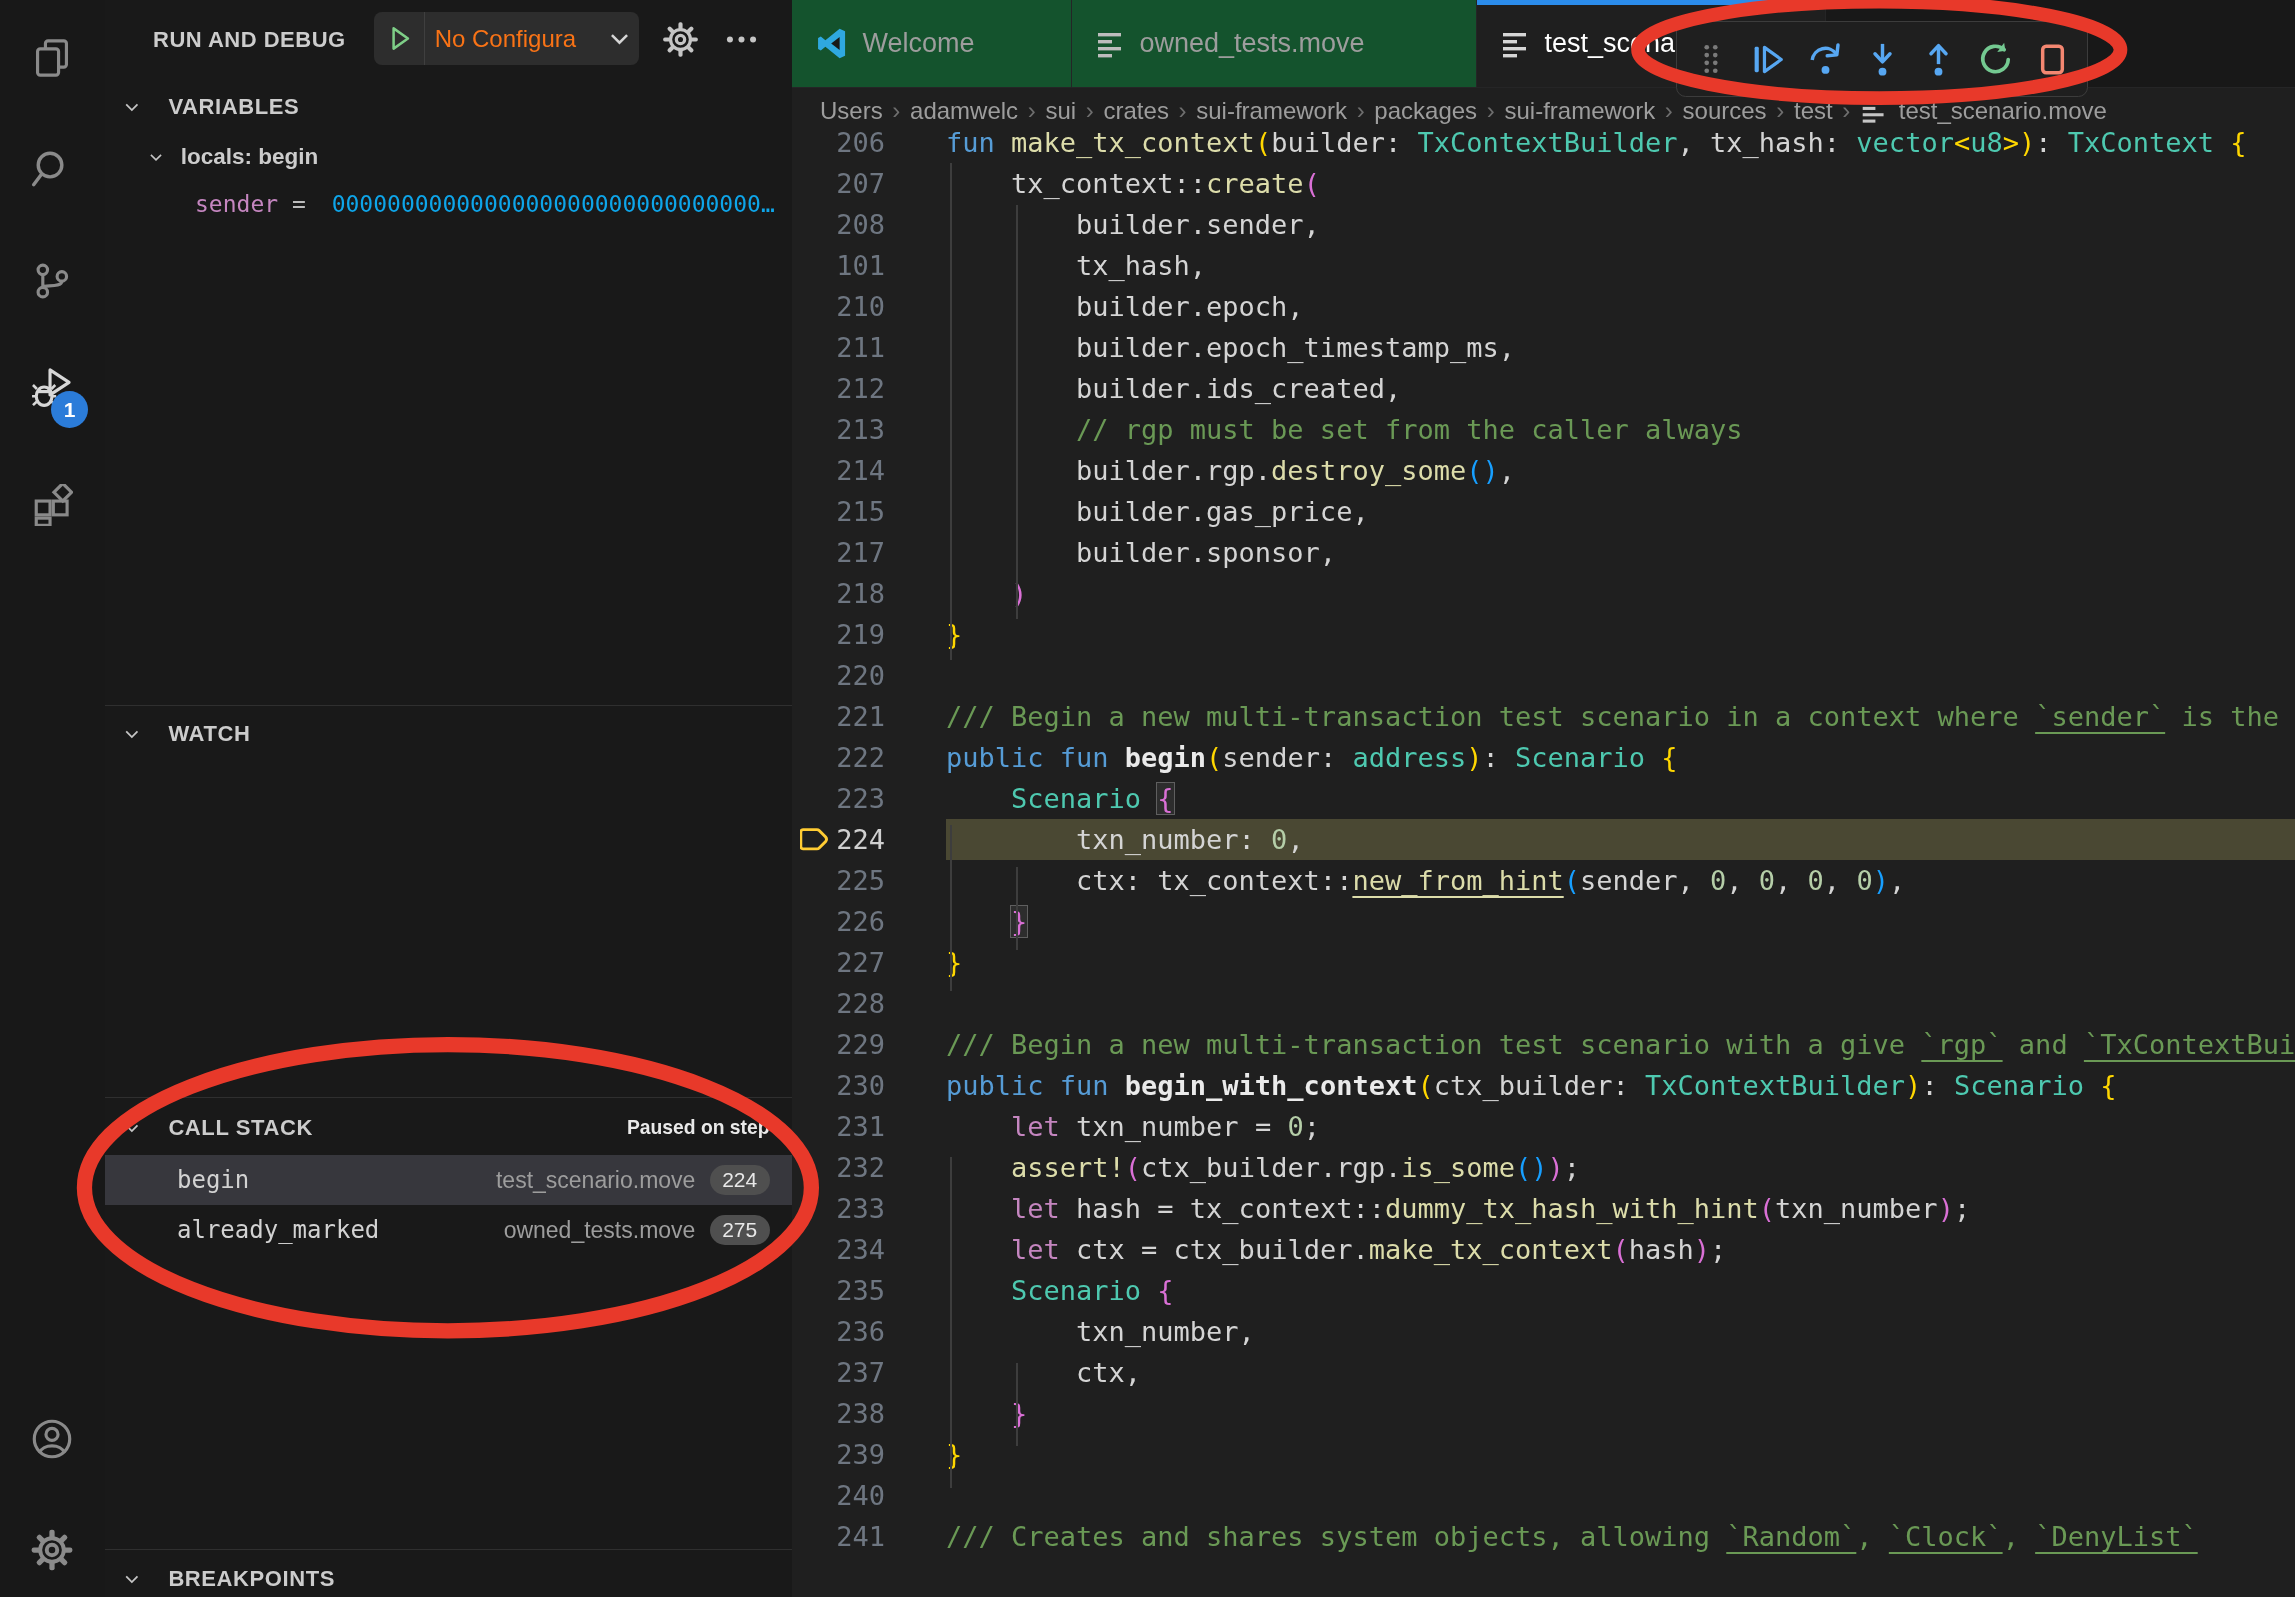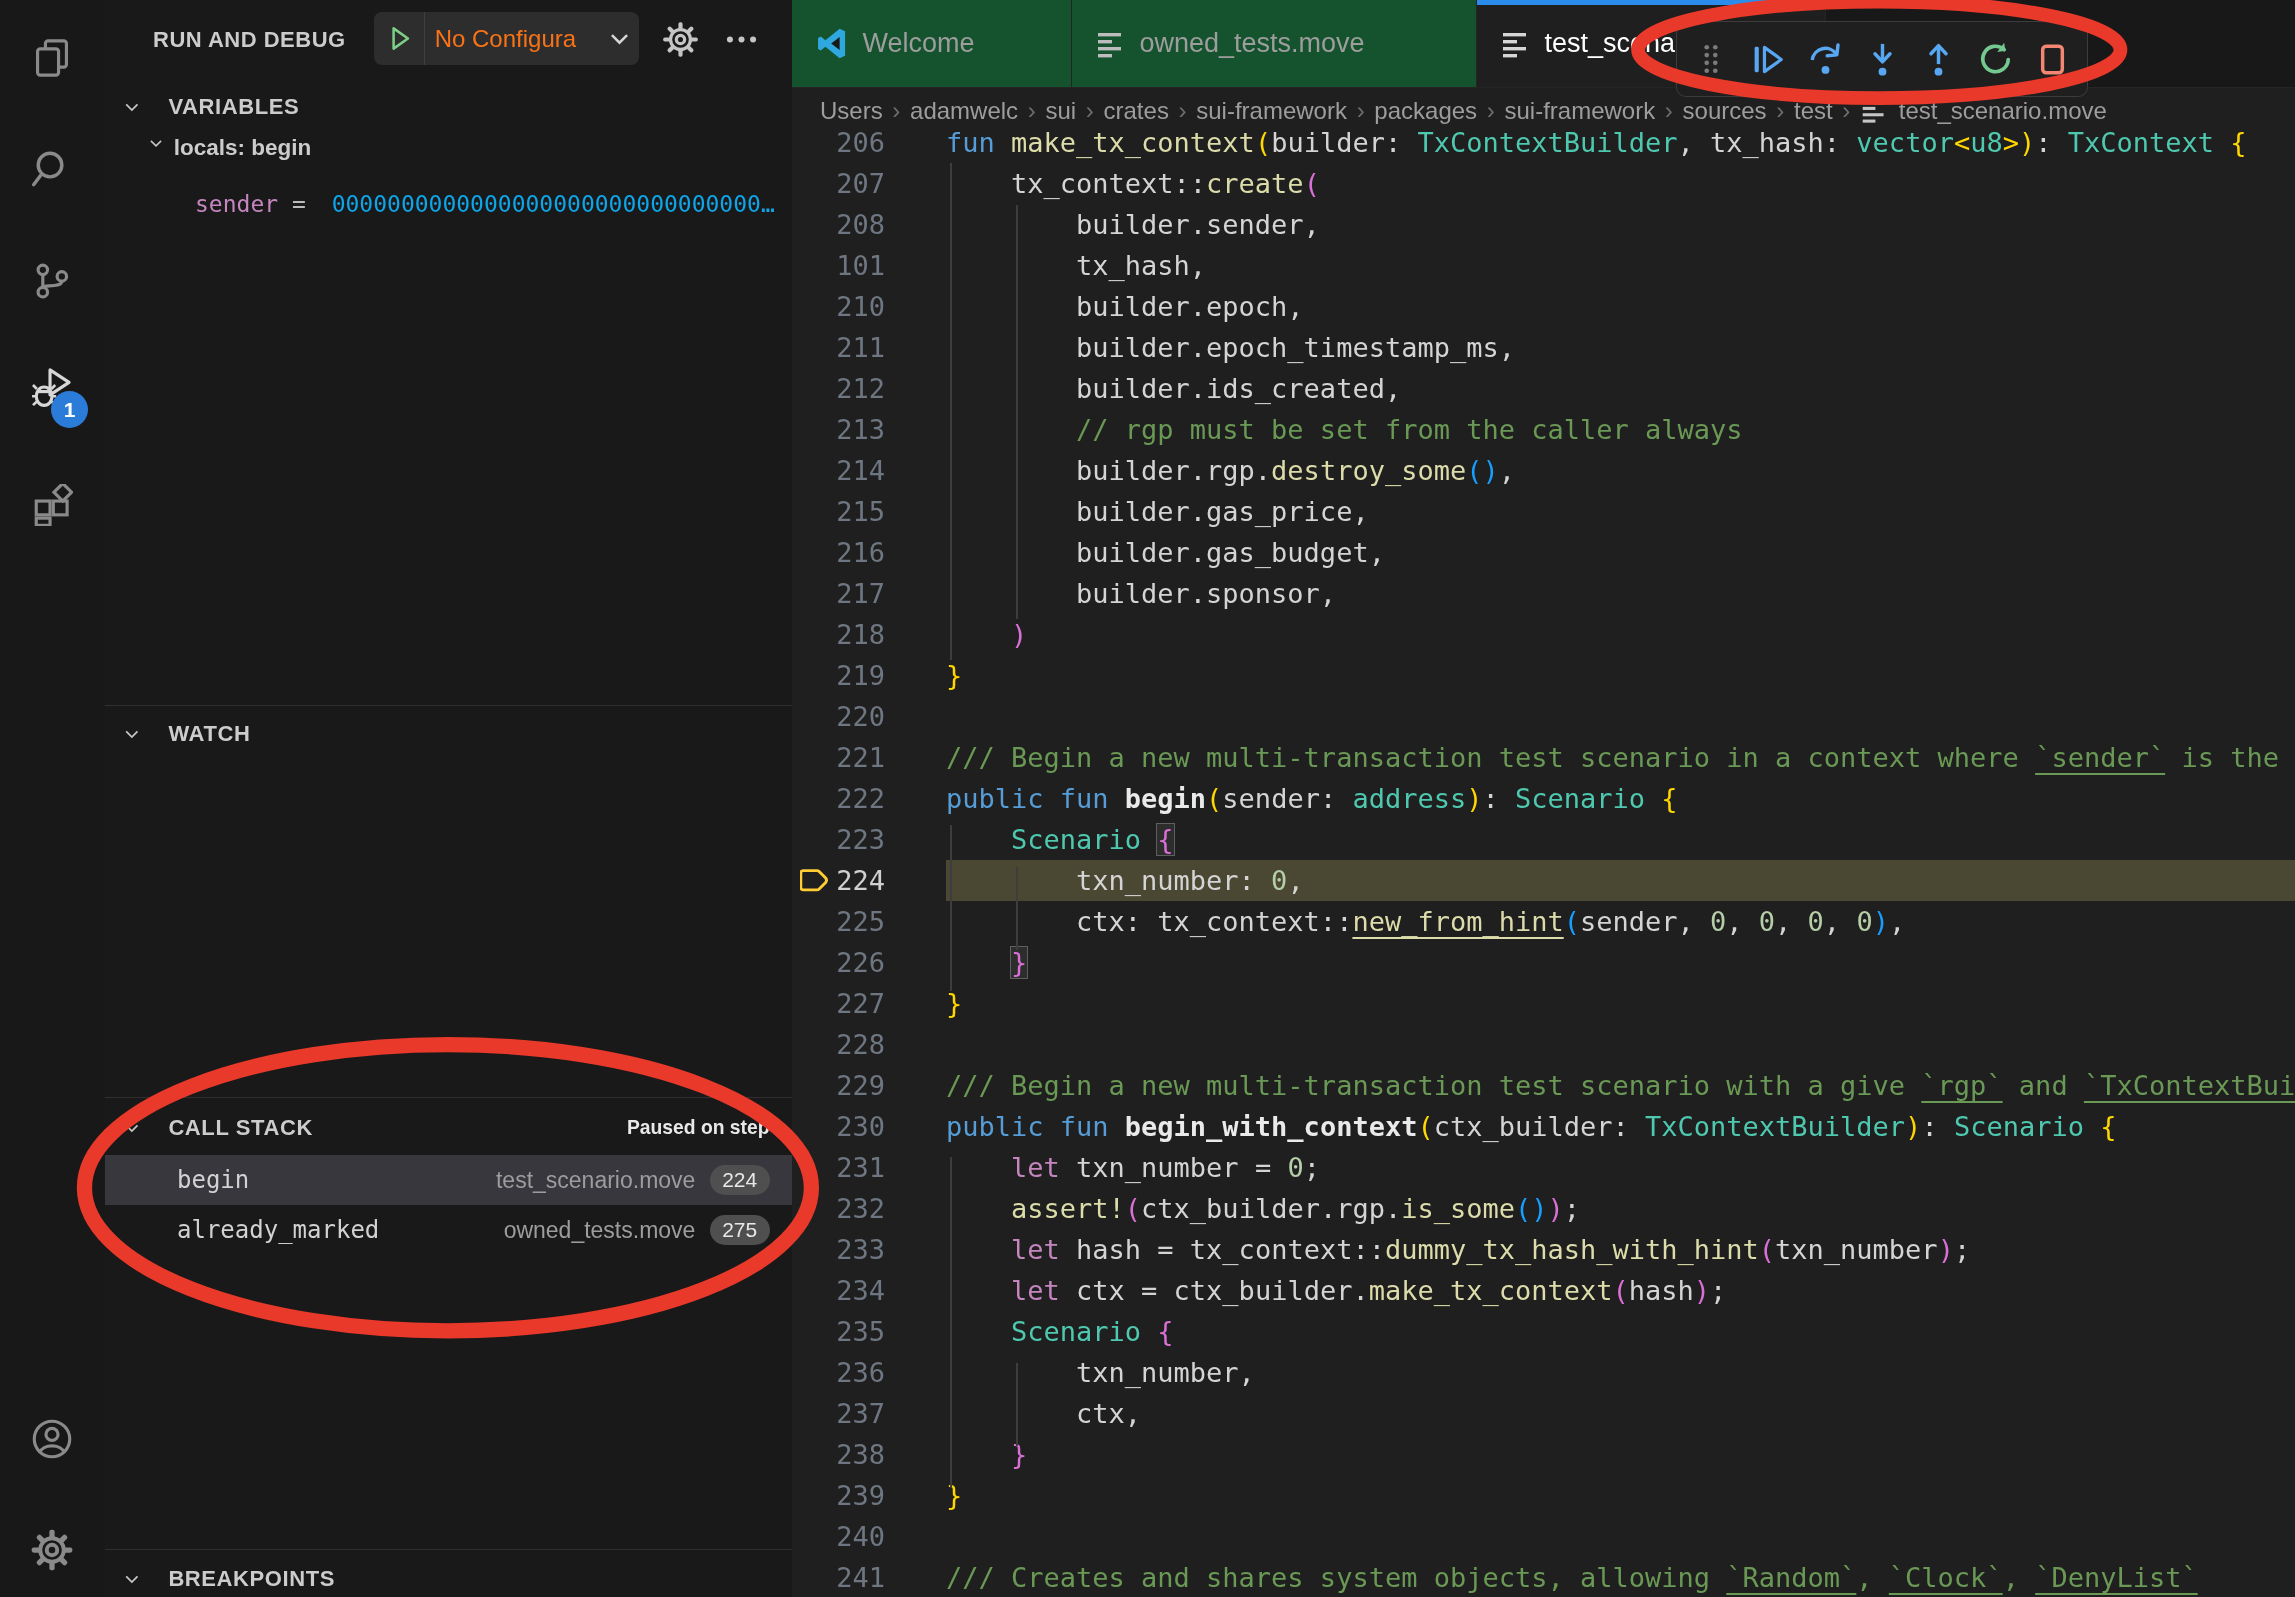--- a/index.html
+++ b/index.html
@@ -20,21 +20,21 @@
   .sec-label{margin-left:28px;font-size:22px;font-weight:700;letter-spacing:0.6px;color:#cccccc;}
   .sec-right{margin-left:auto;margin-right:22.5px;font-size:19.3px;font-weight:700;color:#e9e9e9;}
   #rd-head{position:absolute;left:0;top:0;width:100%;height:80px;}
   #rd-title{position:absolute;left:48px;top:0;height:80px;line-height:80px;font-size:22px;font-weight:600;letter-spacing:0.5px;color:#cccccc;}
   #run-group{position:absolute;left:269px;top:12px;width:265px;height:53px;background:#2d2d2d;border-radius:8px;display:flex;align-items:center;overflow:hidden;}
   #run-play{width:50px;height:100%;display:flex;align-items:center;justify-content:center;border-right:0.8px solid #3f3f3f;flex:none;}
   #run-label{flex:1;padding-left:9.7px;font-size:24px;color:#f97316;white-space:nowrap;overflow:hidden;}
   #run-chev{flex:none;width:27px;height:27px;color:#d6d6d6;margin-right:6.4px;}
   #rd-gear{position:absolute;left:557px;top:21px;width:37px;height:37px;color:#c5c5c5;}
   #rd-more{position:absolute;left:618px;top:21px;width:37px;height:37px;color:#c5c5c5;}
-  .tree-row{position:absolute;left:0;width:100%;height:43px;display:flex;}
+  .tree-row{position:absolute;left:0;width:100%;height:43px;display:flex;align-items:center;gap:7px;}
   .tree-chev{margin-left:43px;width:16px;height:16px;color:#c5c5c5;flex:none;}
   .tree-label{margin-left:9.7px;font-size:22.5px;font-weight:700;color:#cccccc;}
   #var-sender{position:absolute;left:90px;top:183px;height:43px;line-height:43px;
               font-family:"DejaVu Sans Mono",monospace;font-size:23px;white-space:nowrap;width:579px;overflow:hidden;}
   #var-sender .vname{color:#c586c0;} #var-sender .veq{color:#bbbbbb;} #var-sender .vval{color:#0ea5e9;margin-left:12px;}
   .cs-row{position:absolute;left:0;width:100%;height:50px;display:flex;align-items:center;padding:0 22.5px 0 72px;box-sizing:border-box;}
   .cs-row.selected{background:#37373d;}
   .cs-fn{font-family:"DejaVu Sans Mono",monospace;font-size:24px;color:#d2d2d2;white-space:nowrap;}
   .cs-file{margin-left:auto;font-size:23px;color:#9d9d9d;white-space:nowrap;}
   .cs-badge{margin-left:14.5px;min-width:37px;padding:3.2px 11.3px;border-radius:17.7px;background:#4f4f4f;color:#e8e8e8;
@@ -393,25 +393,20 @@
           <div class="lnum">214</div>
           <div class="code"><span class="tk-pw">        builder.rgp.</span><span class="tk-fn">destroy_some</span><span class="tk-b3">()</span><span class="tk-pw">,</span></div>
         </div>
         <div class="crow">
           <div class="lnm"></div>
           <div class="lnum">215</div>
           <div class="code"><span class="tk-pw">        builder.gas_price,</span></div>
         </div>
         <div class="crow">
           <div class="lnm"></div>
-          <div class="lnum">216</div>
-          <div class="code"><span class="tk-pw">        builder.gas_budget,</span></div>
-        </div>
-        <div class="crow">
-          <div class="lnm"></div>
           <div class="lnum">217</div>
           <div class="code"><span class="tk-pw">        builder.sponsor,</span></div>
         </div>
         <div class="crow">
           <div class="lnm"></div>
           <div class="lnum">218</div>
           <div class="code"><span class="tk-pw">    </span><span class="tk-b2">)</span></div>
         </div>
         <div class="crow">
           <div class="lnm"></div>

